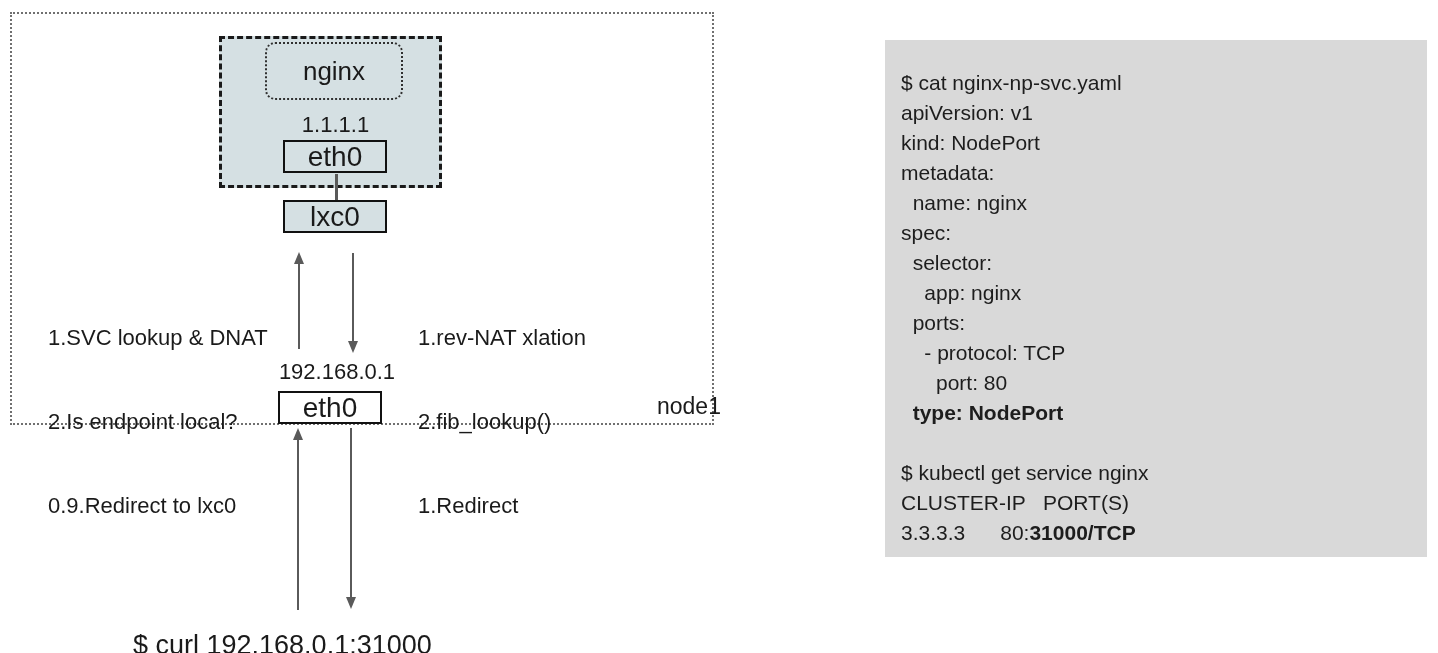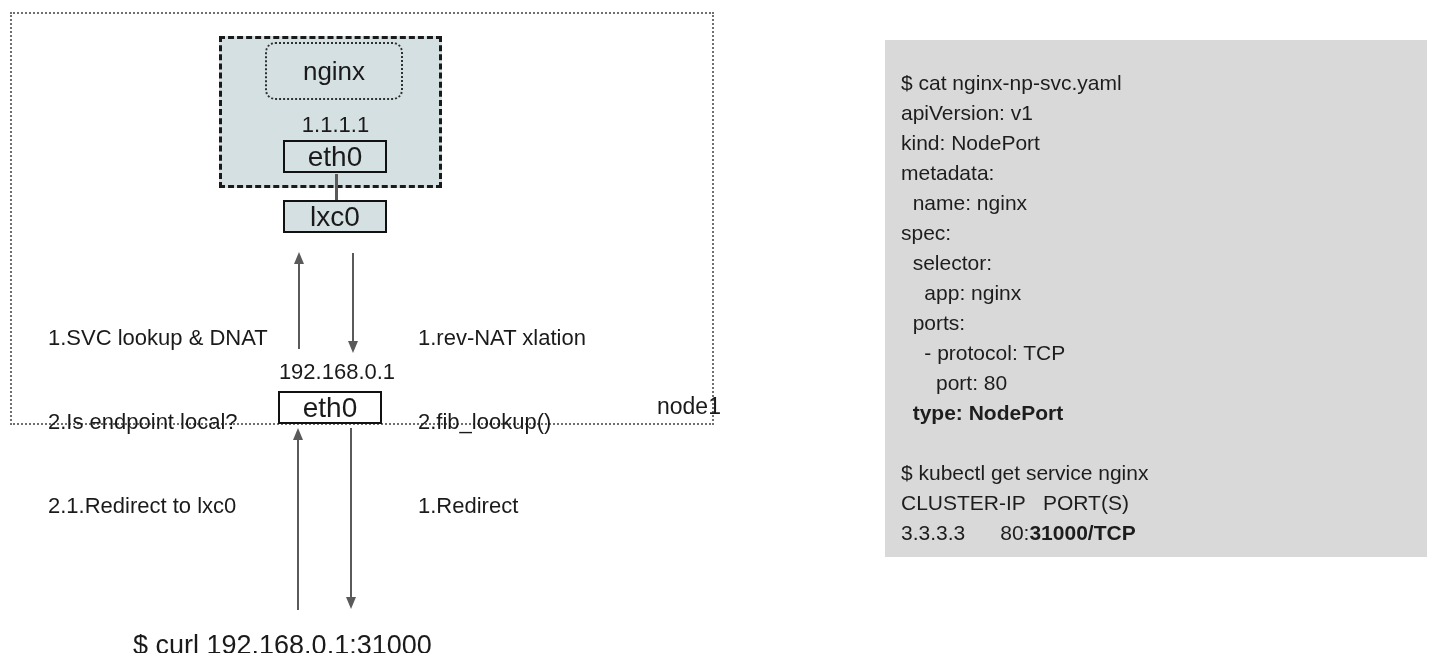--- a/index.html
+++ b/index.html
@@ -102,21 +102,21 @@
       <div class="head"></div>
   </div>
   <div class="arrow down" style="left:348px; top:253px; height:100px">
     <div class="shaft"></div>
       <div class="head"></div>
   </div>
 
   <div class="steps steps-left">
     <div>1.SVC lookup &amp; DNAT</div>
     <div>2.Is endpoint local?</div>
-    <div>2.1.Redirect to lxc0</div>
+    <div>0.9.Redirect to lxc0</div>
   </div>
   <div class="steps steps-right">
     <div>1.rev-NAT xlation</div>
     <div>2.fib_lookup()</div>
     <div>1.Redirect</div>
   </div>
 
   <div class="ip-label node-ip">192.168.0.1</div>
   <div class="iface-box iface-node">
     <span>eth0</span>

